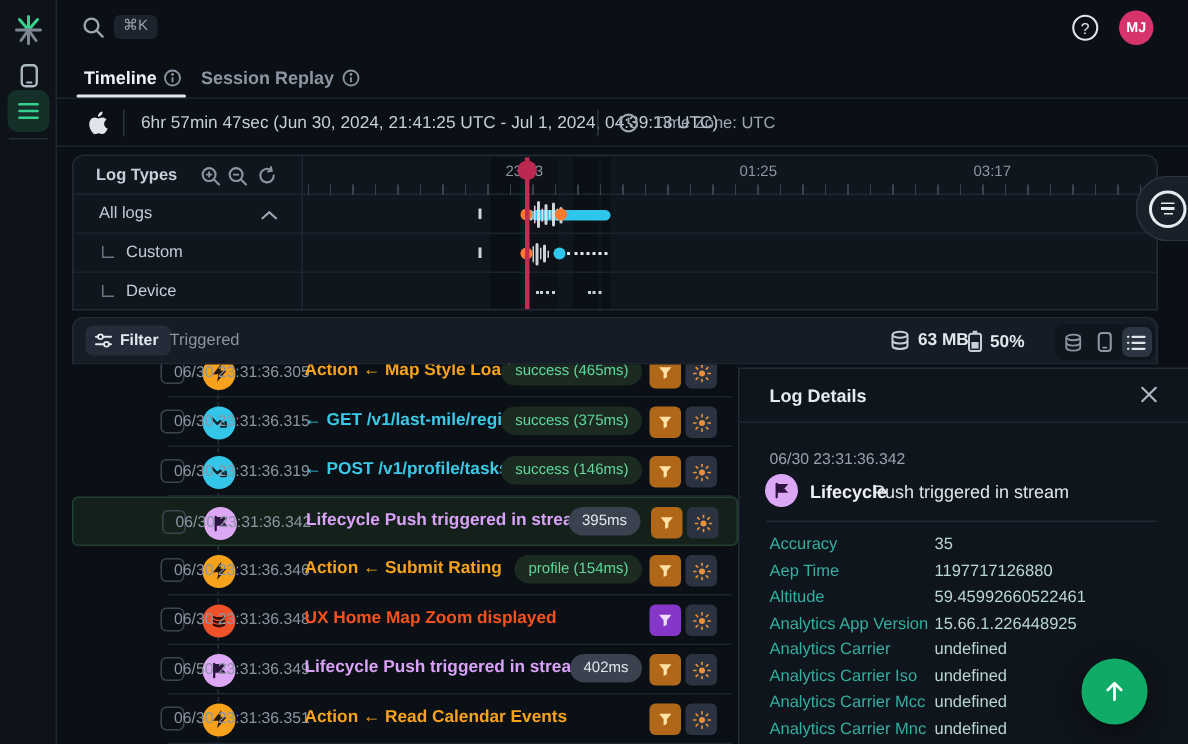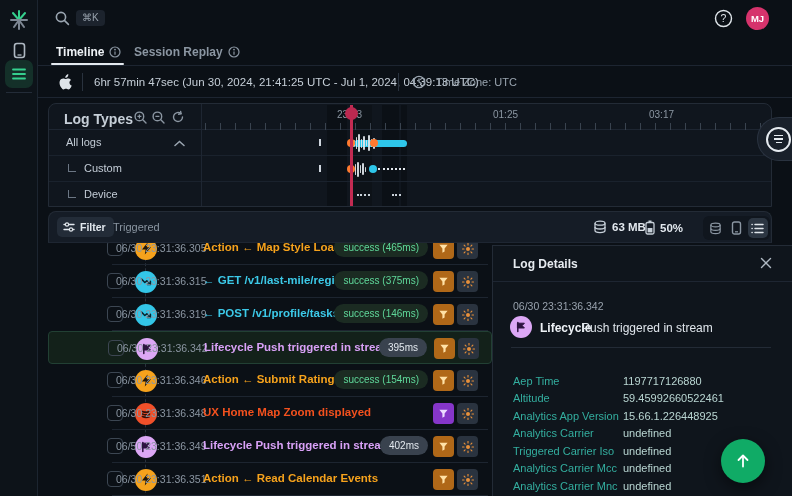--- a/index.html
+++ b/index.html
@@ -35,21 +35,21 @@
   
   .infobar { left:38px; top:66px; width:754px; height:32px; border-bottom:1px solid #1d2531; }
   .vdiv { position:absolute; top:7px; width:1px; height:18px; background:#29323e; }
   .duration-text { position:absolute; left:56px; top:10px; font-size:11.5px; color:#c6cfd8; }
   .tz-text { position:absolute; left:398px; top:10px; font-size:11px; color:#9aa5b0; }
 
   
   .tl-panel { left:48px; top:103px; width:724px; height:104px; background:#10161e;
     border:1px solid #232b36; border-radius:8px 8px 0 0; overflow:hidden; }
   .tl-head { position:absolute; left:0; top:0; width:722px; height:26px; border-bottom:1px solid #1e2632; }
-  .tl-title { position:absolute; left:15px; top:7px; font-size:14px; font-weight:700; color:#c6cfd8; }
+  .tl-title { position:absolute; left:15px; top:7px; font-size:11px; font-weight:700; color:#c6cfd8; }
   .tl-tool { position:absolute; top:6px; width:15px; height:15px; color:#8b96a2; }
   .tl-leftcol-border { position:absolute; left:152px; top:0; width:1px; height:104px; background:#1e2632; }
   .tl-row { position:absolute; left:0; width:722px; height:26px; border-bottom:1px solid #1a222d;text-align:center; }
   .tl-row-label { position:absolute; top:6px; font-size:11px; color:#c3ccd6; }
   .tree-corner { position:absolute; left:19px; top:8px; width:8px; height:8px;
     border-left:1.5px solid #6b7684; border-bottom:1.5px solid #6b7684; }
   .tl-stripe { position:absolute; top:1px; height:102px; background:rgba(0,0,0,.26); }
   .tl-ticks { position:absolute; left:156px; top:19px; width:560px; height:7px;
     background:repeating-linear-gradient(90deg,#39434f 0 1px,transparent 1px 15px); }
   .axis-label { position:absolute; top:5px; font-size:10px; color:#8b96a2; }
@@ -530,21 +530,21 @@
       <div class="rowline"></div>
       <div class="cbox"></div>
       <div class="licon action">
           <svg width="11" height="13" viewBox="0 0 11 13">
             <polygon points="6.5,0.5 1,7.5 4.6,7.5 3.8,12.5 10,5.2 6,5.2" fill="#221708"></polygon>
           </svg>
         </div>
       <span class="ltime" style="left:68px">06/30 23:31:36.346</span>
       <span class="lmsg action">Action ← Submit Rating</span>
       <div class="badges">
-          <span class="badge success">success (154ms)</span>
+          <span class="badge success">profile (154ms)</span>
         </div>
       <div class="rbtn funnel-orange">
           <svg width="11" height="11" viewBox="0 0 12 12">
             <path d="M1.5 2h9L7.2 6v3.2L4.8 10.5V6z" fill="#ffe1a6"></path>
           </svg>
         </div>
       <div class="rbtn sun">
           <svg width="12" height="12" viewBox="0 0 12 12">
             <circle cx="6" cy="6" r="2" fill="#e8903a"></circle>
             <g stroke="#e8903a" stroke-width="1.1" stroke-linecap="round">
@@ -686,38 +686,42 @@
           <g stroke="#2d1440" stroke-width="1.5" stroke-linecap="round">
             <line x1="2.8" y1="1.5" x2="2.8" y2="10.5"></line>
             <path d="M2.8 2.2h6.6L7.2 4.6l2.2 2.4H2.8z" fill="#2d1440" stroke-width="1"></path>
           </g>
         </svg>
       </div>
     <span class="d-cat">Lifecycle</span>
     <span class="d-msg">Push triggered in stream</span>
     <div class="d-div"></div>
 
+    <div class="kv-row" style="top:111px">
+      <span class="kv-key">Accuracy</span>
+        <span class="kv-val">35</span>
+    </div>
     <div class="kv-row" style="top:128.5px">
       <span class="kv-key">Aep Time</span>
         <span class="kv-val">1197717126880</span>
     </div>
     <div class="kv-row" style="top:146px">
       <span class="kv-key">Altitude</span>
         <span class="kv-val">59.45992660522461</span>
     </div>
     <div class="kv-row" style="top:163.5px">
       <span class="kv-key">Analytics App Version</span>
         <span class="kv-val">15.66.1.226448925</span>
     </div>
     <div class="kv-row" style="top:181px">
       <span class="kv-key">Analytics Carrier</span>
         <span class="kv-val">undefined</span>
     </div>
     <div class="kv-row" style="top:198.5px">
-      <span class="kv-key">Triggered Carrier Iso</span>
+      <span class="kv-key">Analytics Carrier Iso</span>
         <span class="kv-val">undefined</span>
     </div>
     <div class="kv-row" style="top:216px">
       <span class="kv-key">Analytics Carrier Mcc</span>
         <span class="kv-val">undefined</span>
     </div>
     <div class="kv-row" style="top:233.5px">
       <span class="kv-key">Analytics Carrier Mnc</span>
         <span class="kv-val">undefined</span>
     </div>

